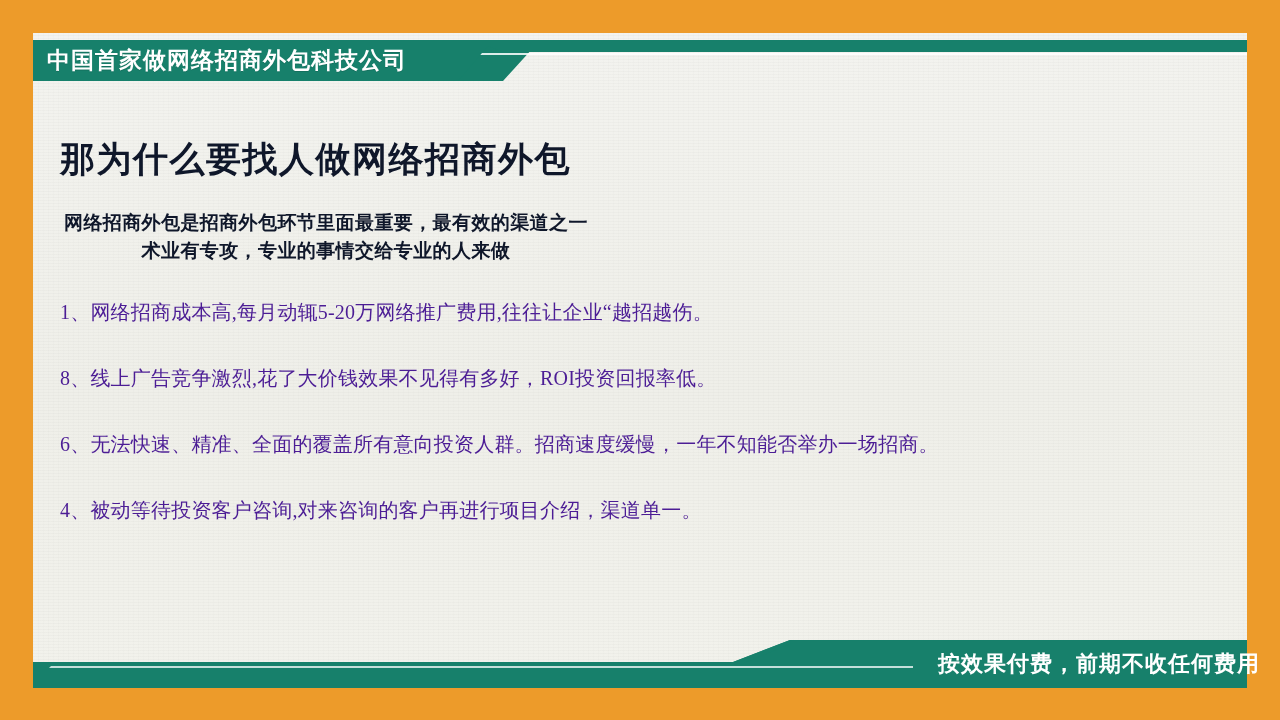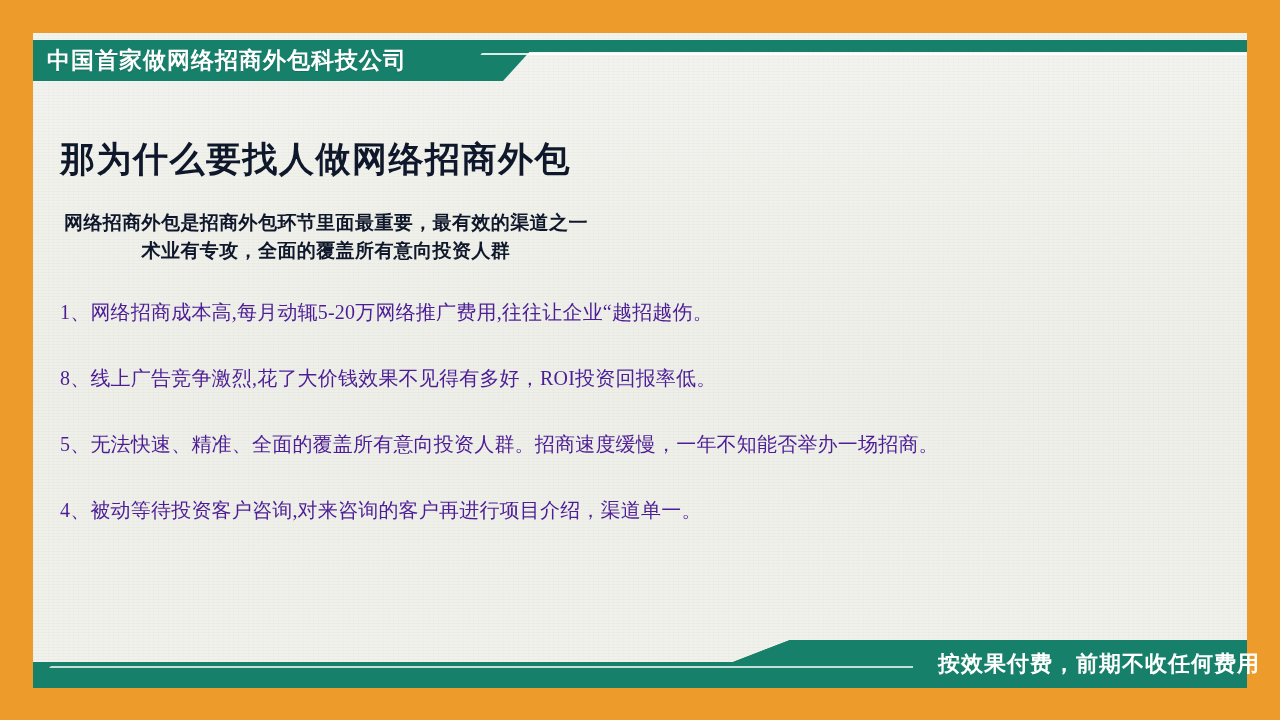--- a/index.html
+++ b/index.html
@@ -158,27 +158,27 @@
       <path d="M455,6 L1214,6 L1214,12 L470,12 Z" fill="#17806B"></path>
       <path d="M0,33 L1214,33 L1214,34 L0,34 Z" fill="#17806B" opacity="0"></path>
     </svg>
   </div>
   <div id="header-title">中国首家做网络招商外包科技公司</div>
 
   <div id="main-title">那为什么要找人做网络招商外包</div>
 
   <div id="subtitle">
     <div class="sub-line">网络招商外包是招商外包环节里面最重要，最有效的渠道之一</div>
-    <div class="sub-line">术业有专攻，全面的覆盖所有意向投资人群</div>
+    <div class="sub-line">术业有专攻，专业的事情交给专业的人来做</div>
   </div>
 
   <div id="body-list">
     <p class="para">1、网络招商成本高,每月动辄5-20万网络推广费用,往往让企业“越招越伤。</p>
     <p class="para">8、线上广告竞争激烈,花了大价钱效果不见得有多好，ROI投资回报率低。</p>
-    <p class="para">5、无法快速、精准、全面的覆盖所有意向投资人群。招商速度缓慢，一年不知能否举办一场招商。</p>
+    <p class="para">6、无法快速、精准、全面的覆盖所有意向投资人群。招商速度缓慢，一年不知能否举办一场招商。</p>
     <p class="para">4、被动等待投资客户咨询,对来咨询的客户再进行项目介绍，渠道单一。</p>
   </div>
 
   <div id="footer-band">
     <svg width="1214" height="48" viewBox="0 0 1214 48" xmlns="http://www.w3.org/2000/svg">
       <path d="M757,0 L1214,0 L1214,48 L0,48 L0,22 L700,22 Z" fill="#17806B"></path>
       <path d="M18,26 L880,26 L880,28 L16,28 Z" fill="#FFFFFF" opacity="0.75"></path>
       <path d="M0,22 L700,22 L757,0 L1214,0 L1214,3 L760,3 L706,25 L0,25 Z" fill="#17806B"></path>
     </svg>
   </div>

